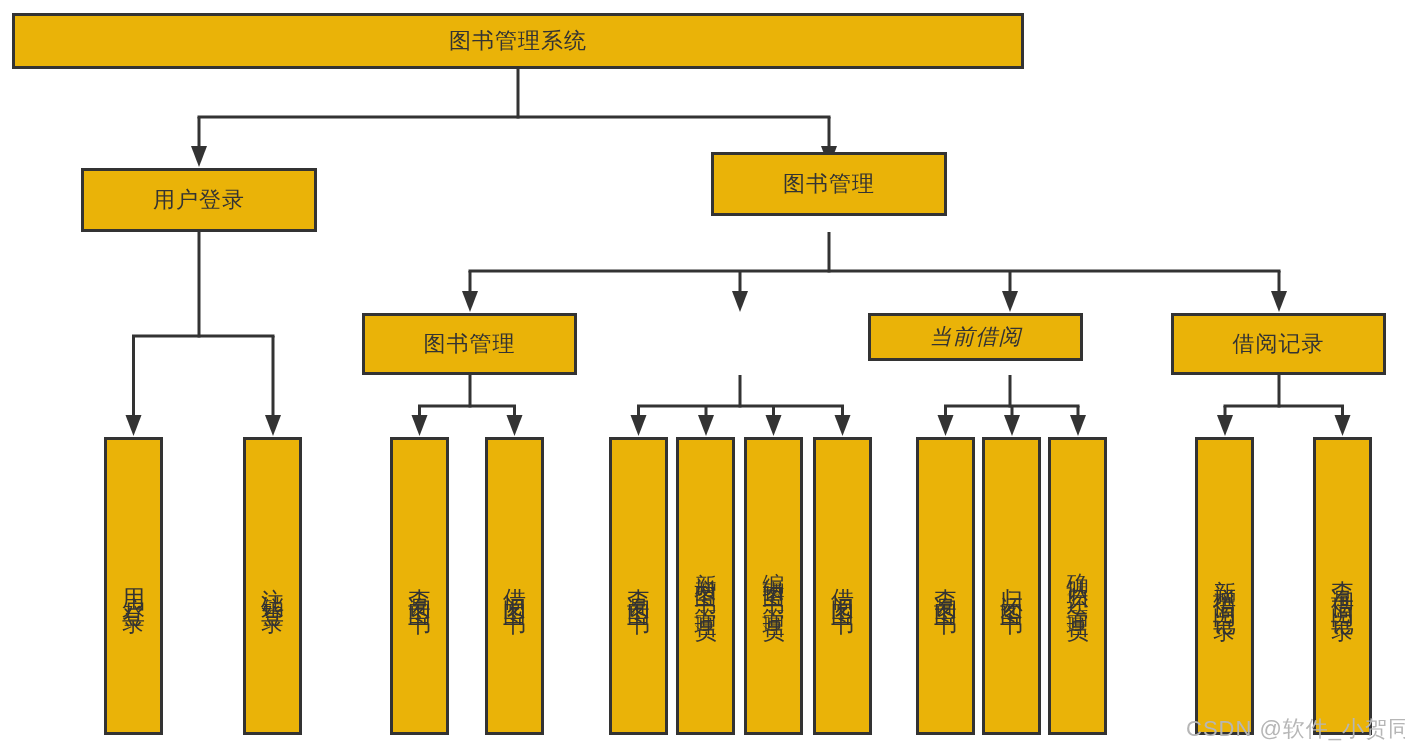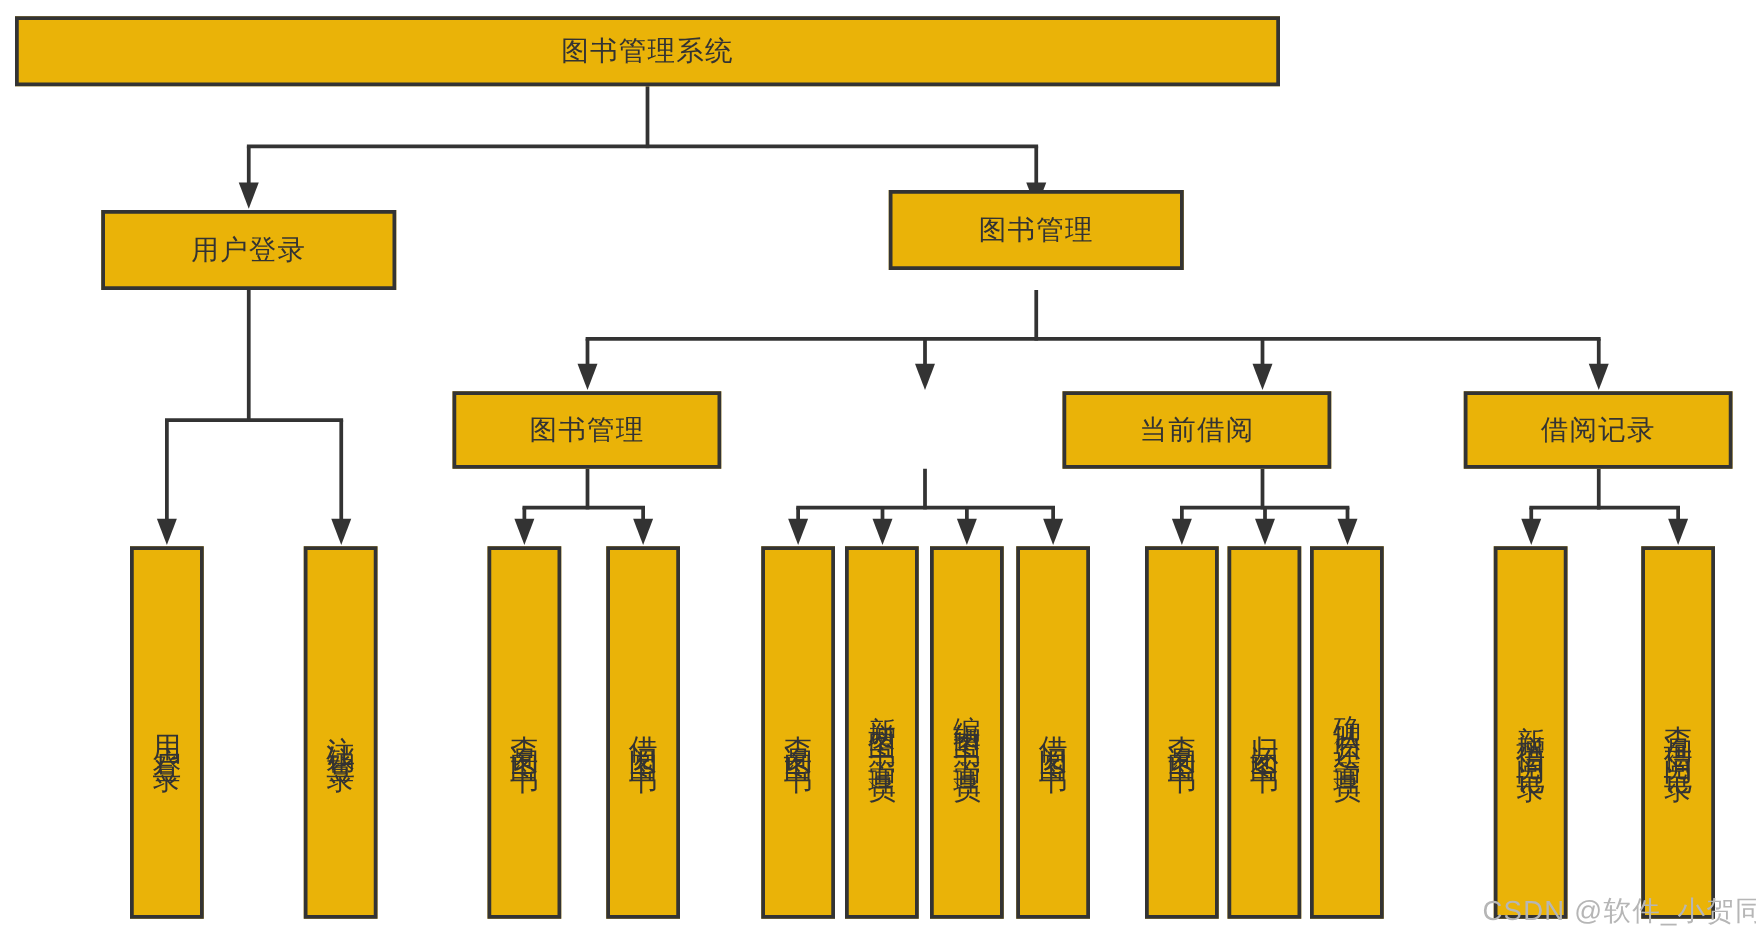--- a/index.html
+++ b/index.html
@@ -130,21 +130,21 @@
   <div class="box hbox" style="left:81px; top:168px; width:236px; height:64px;">
     <span>用户登录</span>
   </div>
   <div class="box hbox" style="left:711px; top:152px; width:236px; height:64px;">
     <span>图书管理</span>
   </div>
 
   <div class="box hbox" style="left:362px; top:313px; width:215px; height:62px;">
     <span>图书管理</span>
   </div>
-  <div class="box hbox" style="left:850px; top:313px; width:215px; height:62px;">
+  <div class="box hbox" style="left:868px; top:313px; width:215px; height:48px;font-style:italic;">
     <span>当前借阅</span>
   </div>
   <div class="box hbox" style="left:1171px; top:313px; width:215px; height:62px;">
     <span>借阅记录</span>
   </div>
 
   <div class="box vbox" style="left:104px; top:437px; width:59px; height:298px;">
     <span class="vtext">用户登录</span>
   </div>
   <div class="box vbox" style="left:243px; top:437px; width:59px; height:298px;">

